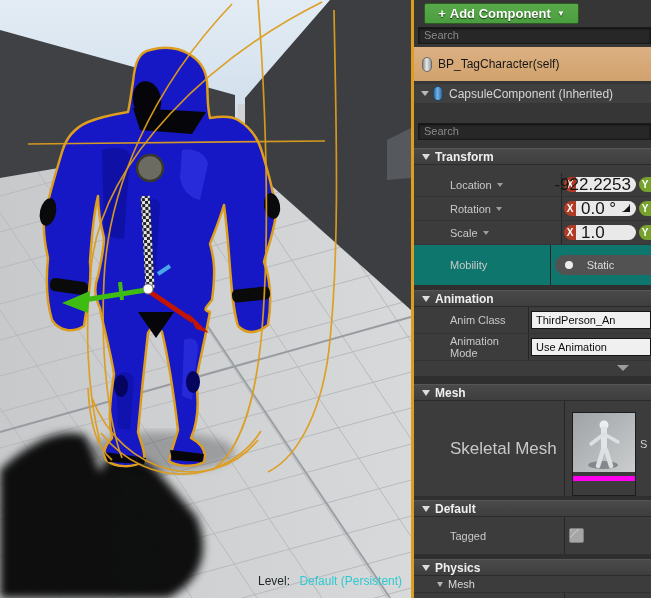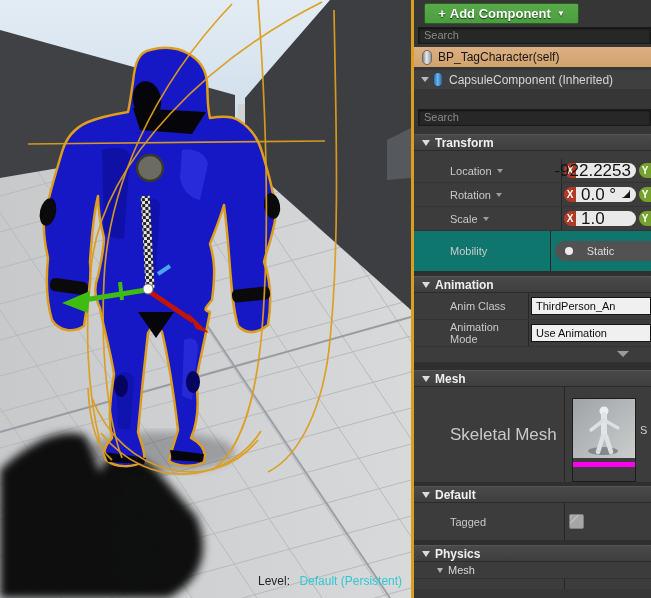--- a/index.html
+++ b/index.html
@@ -25,21 +25,21 @@
 
   
   .panel{position:absolute;left:414px;top:0;width:237px;height:598px;background:#363636;padding-top:3px;overflow:hidden;}
   .btn-add{margin-left:10px;width:155px;height:21px;background:linear-gradient(#58a94a,var(--green-button));
     border:1px solid #2c5c22;border-radius:2px;color:#fff;font-weight:bold;font-size:13px;
     display:flex;align-items:center;justify-content:center;gap:4px;text-shadow:0 1px 1px #143a0e;margin-bottom:3px;cursor:pointer;}
   .btn-add .chev{font-size:8px;margin-left:2px;}
   .search{margin-left:4px;width:233px;height:17px;background:#272727;border:1px solid #191919;
     color:#8a8a8a;font-size:11px;line-height:15px;padding-left:5px;margin-bottom:3px;box-shadow:inset 0 1px 2px #111;}
   .tree-row{height:19px;display:flex;align-items:center;font-size:12px;color:#d6d6d6;background:#3f3f3f;margin-bottom:3px;}
-  .tree-row.selected{background:linear-gradient(#dcb083,var(--selected-row));color:#161616;height:20px;}
+  .tree-row.selected{background:linear-gradient(#dcb083,var(--selected-row));color:#161616;height:34px;}
   .tree-row .pad8{width:8px;}
   .tree-row .pad6{width:6px;}
   .tri-down{width:0;height:0;border-left:4px solid transparent;border-right:4px solid transparent;border-top:5px solid #b9b9b9;margin:0 4px 0 7px;}
   .cap-icon{width:10px;height:15px;border-radius:5px;}
   .cap-icon.silver{background:linear-gradient(90deg,#8c8c8c,#e9e9e9 45%,#9a9a9a);border:1px solid #6a6a6a;}
   .cap-icon.blue{background:linear-gradient(90deg,#2e6da8,#6fb3e8 45%,#35638f);border:1px solid #1d4668;}
   .mb6{margin-bottom:20px;} .mb8{margin-bottom:8px;}
 
   .cat-header{height:17px;background:linear-gradient(#4a4a4a,#3e3e3e);border-top:1px solid #565656;border-bottom:1px solid #2b2b2b;
     display:flex;align-items:center;padding-left:8px;color:#efefef;font-size:12px;font-weight:bold;gap:5px;}

